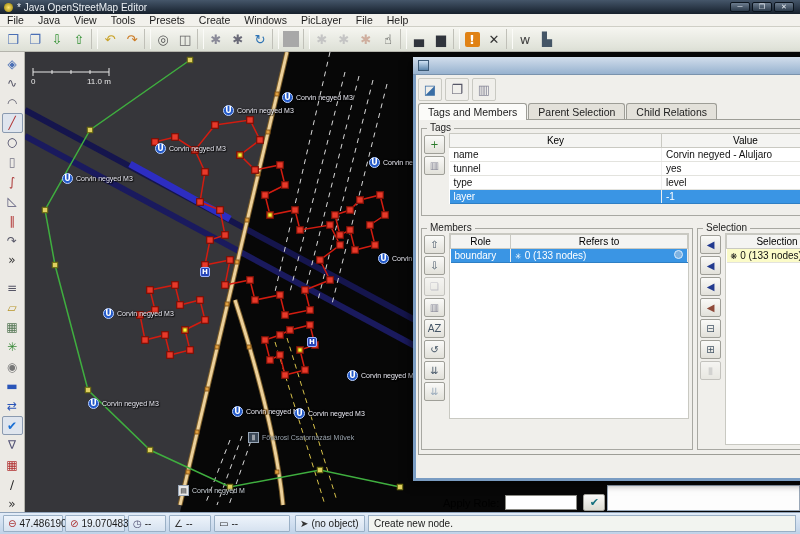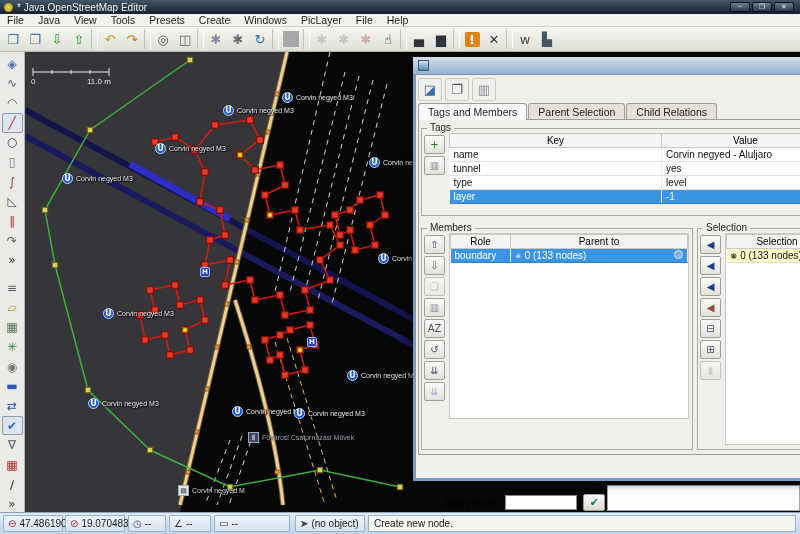--- a/index.html
+++ b/index.html
@@ -550,21 +550,21 @@
         </div>
       <div style="position:absolute;left:27px;top:4px;width:240px;height:186px;overflow:hidden;border:1px solid #c9c9c2;background:#fff">
         <table class="grid">
           <colgroup>
               <col style="width:60px">
               <col>
             </colgroup>
           <thead>
               <tr>
             <th>Role</th>
-            <th>Parent to</th>
+            <th>Refers to</th>
           </tr>
             </thead>
           <tbody>
 
           <tr class="selected">
               <td>boundary</td>
               <td><span class="mini-ico g">✳</span><span>0 (133 nodes)</span><span class="row-end-ico"></span></td>
             </tr>
             </tbody>
         </table>

